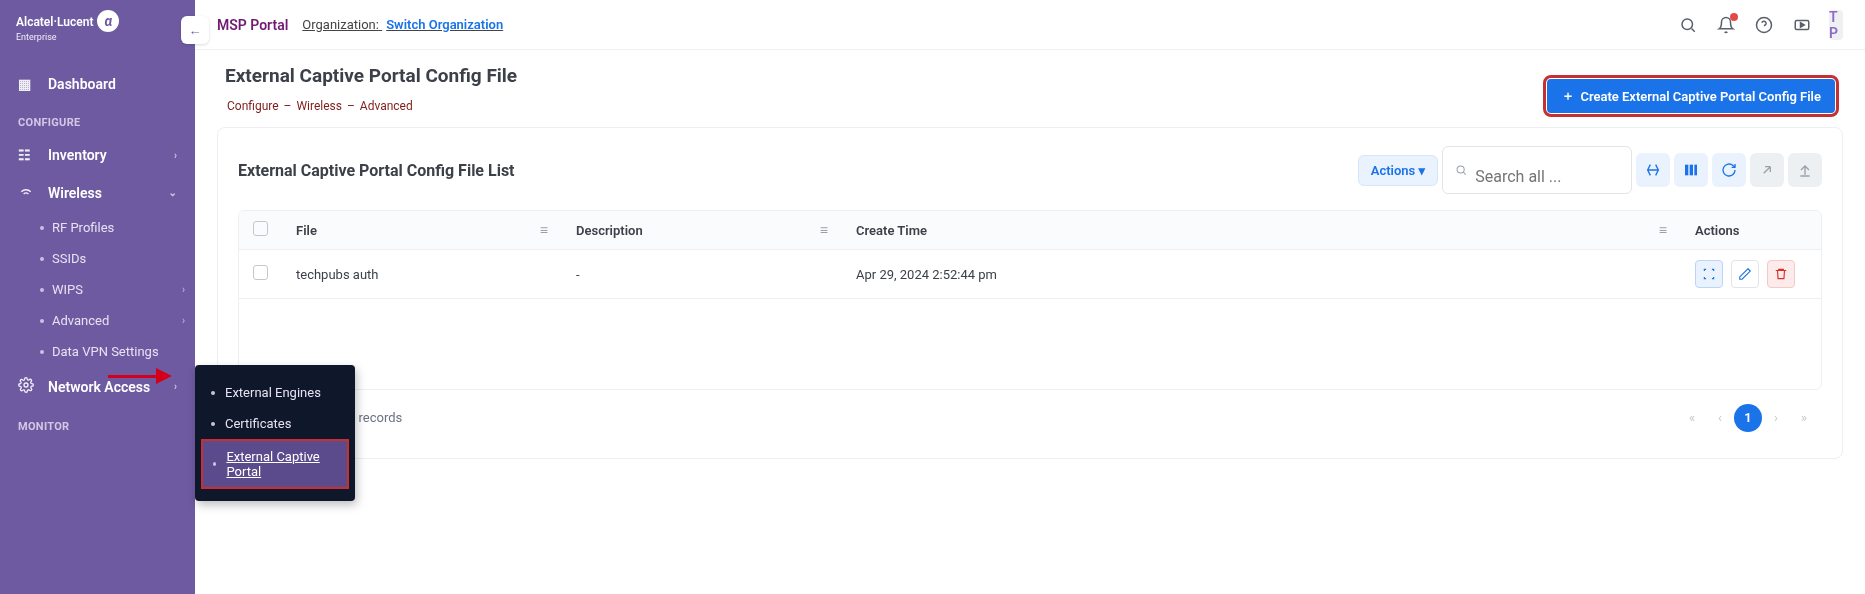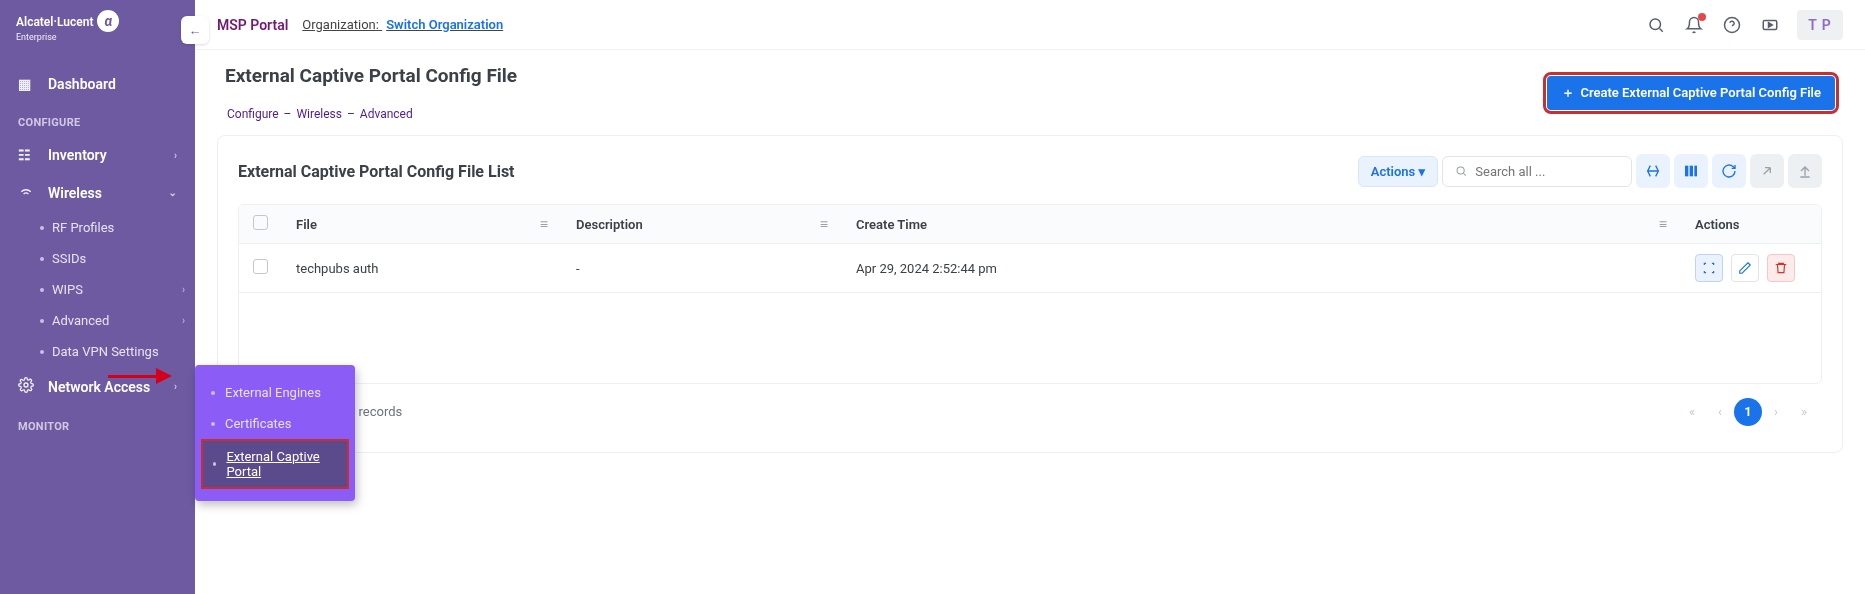--- a/index.html
+++ b/index.html
@@ -17,43 +17,43 @@
   .nav-item { display:flex; align-items:center; gap:12px; padding: 10px 18px; cursor:pointer; color:#e7e2f2;}
   .nav-item.bold { color:#fff; font-weight:600; }
   .nav-item .lbl { flex:1; }
   .chev { font-size:10px; opacity:.7;}
   .icon-slot { width:18px;display:inline-block;opacity:.9;font-size:14px; }
   .sub { padding-left: 40px; font-size: 13px; }
   .sub .nav-item{ padding:8px 10px 8px 0; gap:8px;}
   .bullet { width:4px;height:4px;border-radius:50%;background:#c9c1e0;display:inline-block;}
 
   
-  .flyout { position:absolute; top:365px; left:195px; width:160px; background:#8b5cf6; padding:12px 6px 12px 6px; border-radius:4px; box-shadow:2px 4px 10px rgba(0,0,0,.25); }
+  .flyout { position:absolute; top:365px; left:195px; width:160px; background:#0f172a; padding:12px 6px 12px 6px; border-radius:4px; box-shadow:2px 4px 10px rgba(0,0,0,.25); }
   .flyout .fitem { display:flex; align-items:center; gap:10px; padding:8px 10px; font-size:13px; color:#e7e2f2; cursor:pointer;}
   .flyout .fitem.sel { border:2px solid #c63030; background:#5b4a8c; color:#fff; text-decoration:underline; }
 
   
   .arrow { position:absolute; top:368px; left:108px; width:70px; height:16px; }
   .arrow-line { position:absolute; top:7px; left:0; width:50px; height:3px; background:#d4001a; }
   .arrow-head { position:absolute; top:0; left:48px; width:0;height:0;border-left:16px solid #d4001a;border-top:8px solid transparent;border-bottom:8px solid transparent;}
 
   
   .main { flex:1; display:flex; flex-direction:column; background:#fff; }
   .topbar { height:50px; display:flex; align-items:center; padding:0 22px; border-bottom:1px solid #eef0f2;}
   .topbar .title { font-size:14px; font-weight:600; color:#701a75;}
   .topbar .org { margin-left:14px; font-size:13px; color:#444;text-decoration:underline;}
   .topbar .org a { color:#1a73e8; font-weight:600; text-decoration:none; margin-left:4px;}
   .topbar-spacer { flex:1; }
   .topbar-icons { display:flex; gap:16px; align-items:center; color:#59606a;}
   .tb-icon { width:22px;height:22px;display:flex;align-items:center;justify-content:center; cursor:pointer;}
-  .avatar { width:46px;height:30px;border-radius:4px;background:#eef0f2;color:#8b6cc8;display:flex;align-items:center;justify-content:center;font-weight:600;font-size:14px;letter-spacing:1px;}
-
-  .page-header { padding:14px 30px 8px; display:flex; align-items:center;}
+  .avatar { width:14px;height:30px;border-radius:4px;background:#eef0f2;color:#8b6cc8;display:flex;align-items:center;justify-content:center;font-weight:600;font-size:14px;letter-spacing:1px;}
+
+  .page-header { padding:14px 30px 8px; display:flex; align-items:flex-end;}
   .page-header h1 { font-size:19px; font-weight:700; color:#3c4149;}
-  .crumbs { font-size:12px; color:#4c1d95; margin-top:20px;}
+  .crumbs { font-size:12px; color:#7f1d1d; margin-top:12px;}
   .crumbs span{margin:0 2px;}
   .create-btn { margin-left:auto; background:#1a73e8; color:#fff; border:none; padding:8px 14px; font-size:13px; font-weight:600; border-radius:4px; display:flex; align-items:center; gap:6px; cursor:pointer; outline:3px solid #c63030; outline-offset:1px;}
 
   .card { margin:6px 22px 0; border:1px solid #edf0f3; border-radius:8px; padding:18px 20px 26px;}
   .card-head { display:flex; align-items:center; gap:4px; margin-bottom:16px;}
   .card-head h2 { font-size:16px; font-weight:700; color:#3c4149;}
   .card-head-spacer{flex:1;}
   .actions-dd { background:#eaf2fd; color:#1a73e8; border:1px solid #d6e6fb; border-radius:6px; padding:7px 12px; font-size:13px; font-weight:600; cursor:pointer;}
   .search { border:1px solid #e1e4e8; border-radius:6px; padding:7px 12px; display:flex; align-items:center; gap:8px; width:190px; color:#9aa1ab; font-size:13px;}
   .tool-btn { width:34px;height:34px;border-radius:6px;display:flex;align-items:center;justify-content:center;background:#eaf2fd;color:#1a73e8;cursor:pointer;font-size:15px;}
@@ -236,21 +236,21 @@
   <section class="card">
     <div class="card-head">
       <h2>External Captive Portal Config File List</h2>
       <div class="card-head-spacer"></div>
       <button class="actions-dd"><span>Actions</span> <span>▾</span></button>
       <div class="search">
         <svg width="14" height="14" viewBox="0 0 24 24" fill="none" stroke="currentColor" stroke-width="2">
             <circle cx="11" cy="11" r="7"></circle>
             <path d="M21 21l-4.3-4.3"></path>
           </svg>
-        <input style="border: none; outline: none; font-size: 13px; width: 100%;" placeholder="Search all ...">
+        <input style="border: none; outline: none; font-size: 16px; width: 100%; margin-top: 13px;" placeholder="Search all ...">
       </div>
       <span class="tool-btn">
           <svg width="16" height="16" viewBox="0 0 24 24" fill="none" stroke="currentColor" stroke-width="2">
             <path d="M8 4l-4 8 4 8M16 4l4 8-4 8M4 12h16"></path>
           </svg>
         </span>
       <span class="tool-btn">
           <svg width="16" height="16" viewBox="0 0 24 24" fill="currentColor">
             <rect x="3" y="4" width="5" height="16"></rect>
             <rect x="10" y="4" width="5" height="16"></rect>

